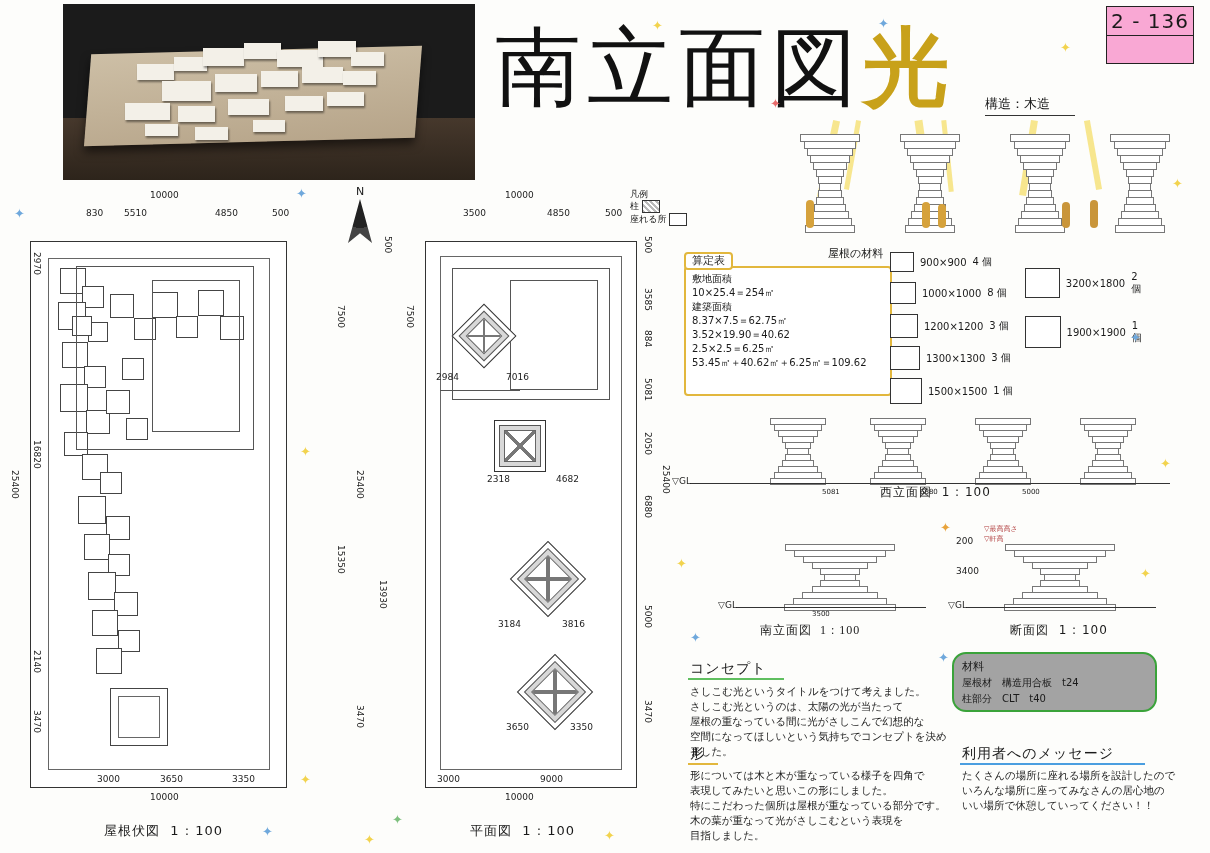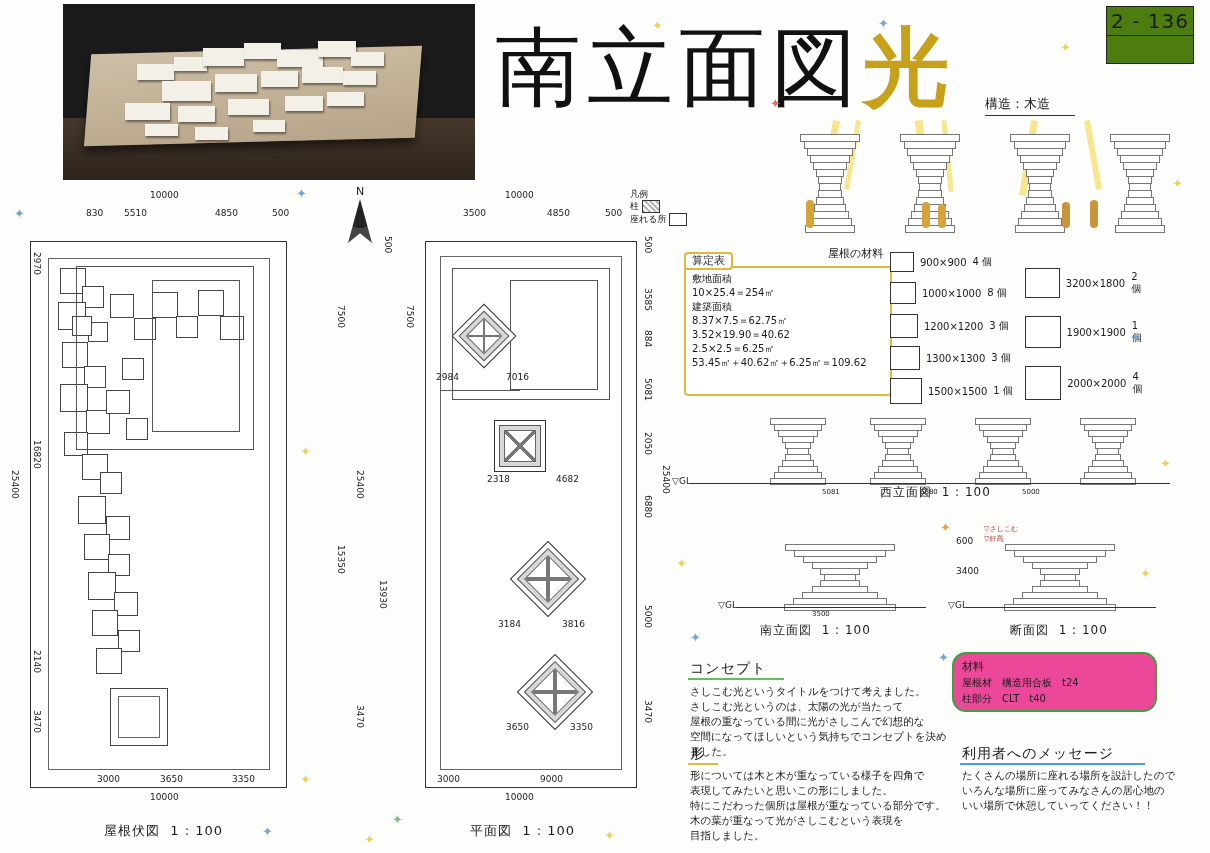--- a/index.html
+++ b/index.html
@@ -31,21 +31,21 @@
   #photo .blk{position:absolute;background:#f3f0e8;box-shadow:1px 2px 2px rgba(0,0,0,.45);}
   .title{
     left:495px;top:10px;width:500px;height:130px;
     font-size:86px;letter-spacing:6px;color:#111;
     font-weight:400;
     white-space:nowrap;
   }
   .title .hikari{color:#c8a11a;font-weight:700;}
   .code-box{
     left:1106px;top:6px;width:86px;height:56px;
-    border:1.4px solid #222;background:#4d7c0f;
+    border:1.4px solid #222;background:#f9a8d4;
   }
   .code-box .code{
     position:absolute;left:0;top:2px;width:100%;text-align:center;
     font-size:20px;letter-spacing:1px;
   }
   .code-box .sep{position:absolute;left:0;top:28px;width:100%;height:1.2px;background:#222;}
   .kouzou{left:985px;top:95px;font-size:13px;}
   .kouzou .ul{display:block;width:90px;height:1px;background:#333;margin-top:2px;}
 
   
@@ -101,21 +101,21 @@
   .colstack i{position:absolute;display:block;border:1px solid #777;background:#fff;left:50%;transform:translateX(-50%);}
 
   
   .sec-head{font-size:14px;letter-spacing:1px;}
   .body-t{font-size:10.5px;line-height:15px;}
   .uline{position:absolute;height:2px;}
 
   
   #material{
     left:952px;top:652px;width:205px;height:60px;
-    border:2px solid #3aa33a;border-radius:14px;background:#ec4899;
+    border:2px solid #3aa33a;border-radius:14px;background:#a3a3a3;
     font-size:10px;line-height:16px;padding:5px 8px;box-sizing:border-box;
   }
   
   .star{position:absolute;font-size:13px;}
   
   #persp{left:770px;top:120px;width:420px;height:125px;}
   #persp .ray{position:absolute;background:#f6e27a;opacity:.85;}
 </style>
 </head>
 <body>
@@ -418,25 +418,20 @@
   <div class="cell" style="left:205px;top:26px;">
       <span class="sq" style="width:34px;height:28px;"></span>
       <span>3200×1800</span>
       <span>2 個</span>
     </div>
   <div class="cell" style="left:205px;top:74px;">
       <span class="sq" style="width:36px;height:30px;"></span>
       <span>1900×1900</span>
       <span>1 個</span>
     </div>
-  <div class="cell" style="left:205px;top:124px;">
-      <span class="sq" style="width:38px;height:32px;"></span>
-      <span>2000×2000</span>
-      <span>4 個</span>
-    </div>
 </div>
 
 <div class="abs" style="left:760px;top:412px;width:400px;height:80px;">
   <div class="colstack" style="left:10px;top:6px;width:56px;height:70px;">
     <i style="top:0;width:54px;height:5px"></i>
       <i style="top:6px;width:46px;height:5px"></i>
     <i style="top:12px;width:38px;height:5px"></i>
       <i style="top:18px;width:30px;height:5px"></i>
     <i style="top:24px;width:24px;height:5px"></i>
       <i style="top:30px;width:20px;height:5px"></i>
@@ -506,44 +501,44 @@
     <i style="top:36px;width:38px;height:5px"></i>
       <i style="top:42px;width:54px;height:5px"></i>
     <i style="top:48px;width:74px;height:5px"></i>
       <i style="top:54px;width:92px;height:5px"></i>
     <i style="top:60px;width:110px;height:5px"></i>
   </div>
 </div>
 <div class="abs" style="left:736px;top:607px;width:190px;height:1.2px;background:#333;"></div>
 <div class="abs dim" style="left:718px;top:600px;">▽GL</div>
 <div class="abs dim" style="left:812px;top:610px;font-size:7px;">3500</div>
-<div class="abs elev-title" style="left:760px;top:622px;">
+<div class="abs elev-title" style="left:760px;top:622px;font-family:Liberation Serif, serif;">
   <span>南立面図</span>&nbsp;&nbsp;<span>1 : 100</span>
 </div>
 
 <div class="abs" style="left:995px;top:540px;width:160px;height:70px;">
   <div class="colstack" style="left:10px;top:4px;width:110px;height:66px;">
     <i style="top:0;width:108px;height:5px"></i>
       <i style="top:6px;width:90px;height:5px"></i>
     <i style="top:12px;width:72px;height:5px"></i>
       <i style="top:18px;width:54px;height:5px"></i>
     <i style="top:24px;width:38px;height:5px"></i>
       <i style="top:30px;width:30px;height:5px"></i>
     <i style="top:36px;width:38px;height:5px"></i>
       <i style="top:42px;width:54px;height:5px"></i>
     <i style="top:48px;width:74px;height:5px"></i>
       <i style="top:54px;width:92px;height:5px"></i>
     <i style="top:60px;width:110px;height:5px"></i>
   </div>
 </div>
 <div class="abs" style="left:966px;top:607px;width:190px;height:1.2px;background:#333;"></div>
 <div class="abs dim" style="left:948px;top:600px;">▽GL</div>
-<div class="abs dim" style="left:956px;top:536px;">600</div>
+<div class="abs dim" style="left:956px;top:536px;">200</div>
 <div class="abs dim" style="left:956px;top:566px;">3400</div>
-<div class="abs dim" style="left:984px;top:524px;font-size:7px;white-space:pre;color:#b03a3a;">▽さしこむ
+<div class="abs dim" style="left:984px;top:524px;font-size:7px;white-space:pre;color:#b03a3a;">▽最高高さ
 ▽軒高</div>
 <div class="abs elev-title" style="left:1010px;top:622px;">
   <span>断面図</span>&nbsp;&nbsp;<span>1 : 100</span>
 </div>
 
 <div class="abs sec-head" style="left:690px;top:660px;color:#1a1a1a;">コンセプト</div>
 <div class="abs uline" style="left:688px;top:678px;width:96px;background:#5fbf5f;"></div>
 <div class="abs body-t" style="left:690px;top:684px;width:260px;white-space:pre-line;">さしこむ光というタイトルをつけて考えました。
 さしこむ光というのは、太陽の光が当たって
 屋根の重なっている間に光がさしこんで幻想的な

